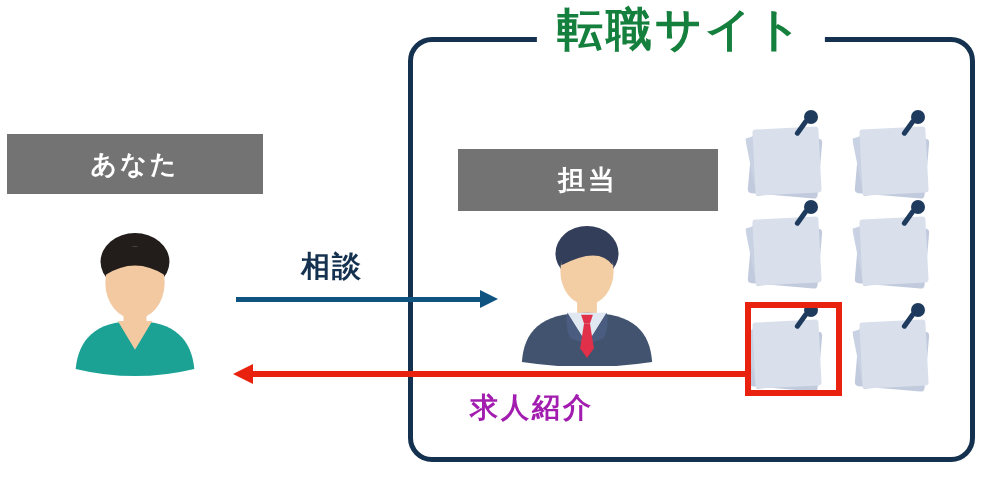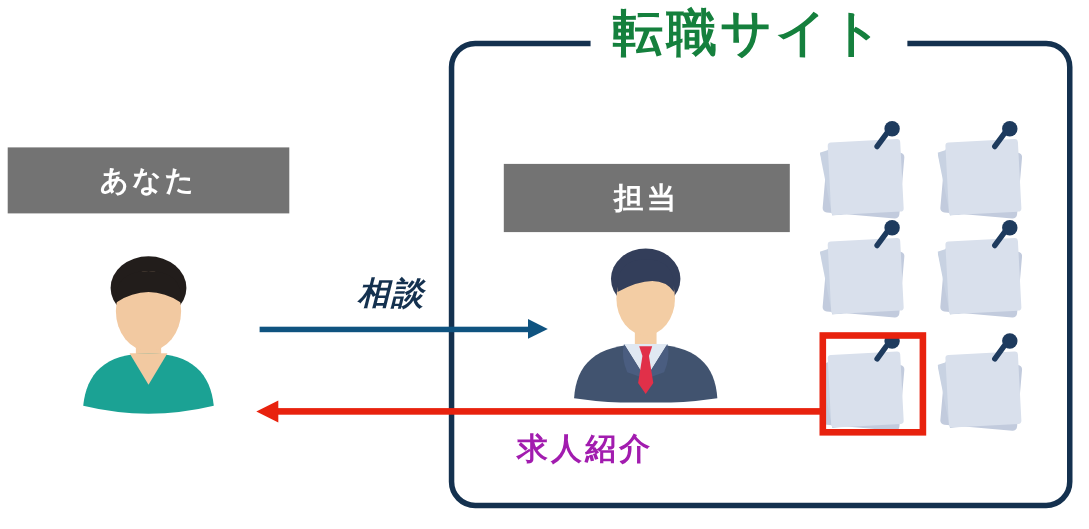--- a/index.html
+++ b/index.html
@@ -67,21 +67,21 @@
   .blue-head{
     position:absolute;left:480px;top:290px;width:0;height:0;z-index:6;
     border-left:18px solid #0f5380;border-top:9px solid transparent;border-bottom:9px solid transparent;
   }
   .red-line{left:251px;top:371px;width:496px;height:6px;background:#e8220e;}
   .red-head{
     position:absolute;left:233px;top:364px;width:0;height:0;z-index:6;
     border-right:20px solid #e8220e;border-top:10px solid transparent;border-bottom:10px solid transparent;
   }
   .arrow-label{position:absolute;font-weight:bold;z-index:5;white-space:nowrap;}
-  .consult-label{left:277px;top:247px;width:110px;text-align:right;font-size:29px;color:#14314f;letter-spacing:2px;font-style:italic;}
+  .consult-label{left:277px;top:247px;width:110px;text-align:center;font-size:29px;color:#14314f;letter-spacing:2px;}
   .jobintro-label{left:470px;top:389px;font-size:28px;color:#a21caf;letter-spacing:3px;}
 </style>
 </head>
 <body>
 
 <div class="stage">
 
   <div class="label-box label-you">あなた</div>
 
   <svg class="person person-you" viewBox="0 0 140 160" aria-hidden="true">

